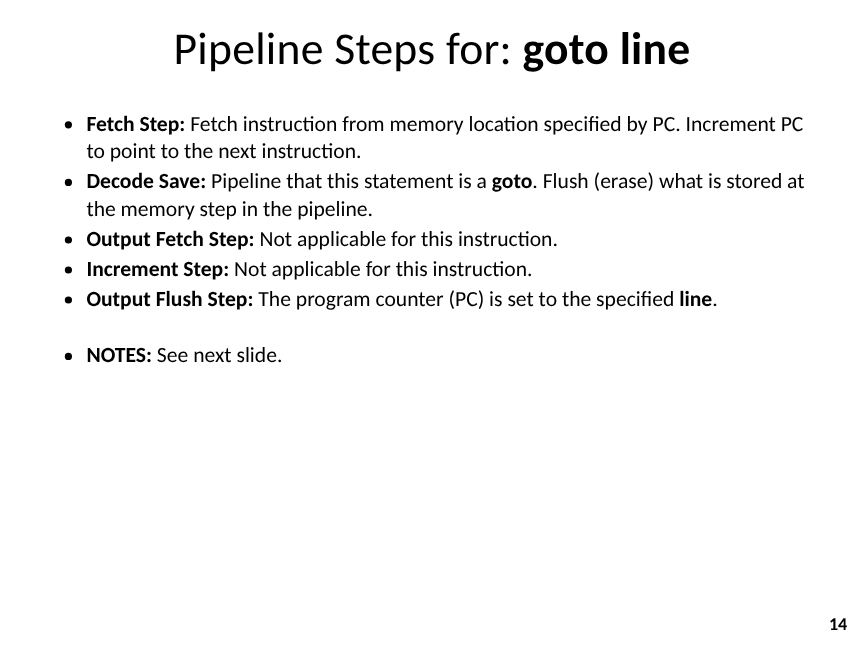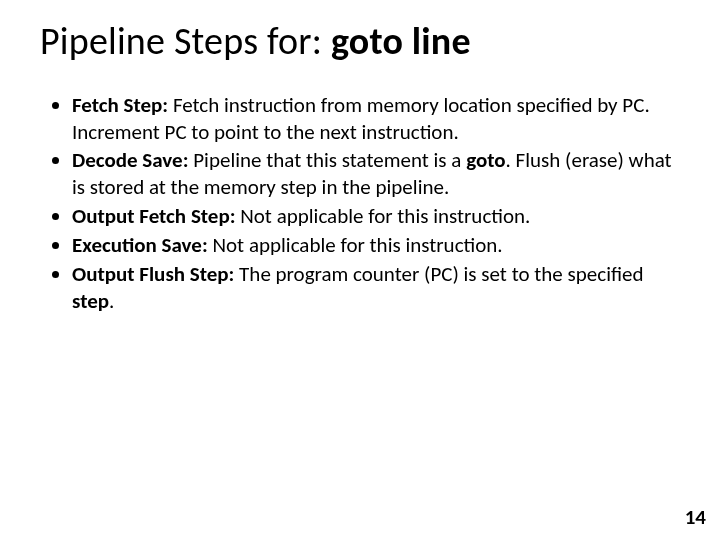--- a/index.html
+++ b/index.html
@@ -14,41 +14,42 @@
   }
   .slide {
     box-sizing: border-box;
     width: 720px;
     height: 540px;
     padding: 20px 40px 30px 40px;
     position: relative;
   }
   h1.title {
     margin: 0 0 28px 0;
+    text-align: center;
     font-weight: 400;
     font-size: 38px;
     line-height: 1.15;
     letter-spacing: 0.2px;
   }
   h1.title .bold { font-weight: 700; }
   ul.bullets {
     margin: 0;
     padding-left: 32px;
     list-style: disc;
-    font-size: 21px;
+    font-size: 18px;
     line-height: 1.28;
   }
   ul.bullets li { margin-bottom: 2px; }
   .gap { height: 22px; }
   .b { font-weight: 700; }
   .page-num {
     position: absolute;
     right: 14px;
     bottom: 10px;
-    font-size: 21px;
+    font-size: 15px;
     font-weight: 700;
   }
 </style>
 </head>
 <body>
 
 <div class="slide">
 
   <h1 class="title">
     <span>Pipeline Steps for: </span><span class="bold">goto line</span>
@@ -58,25 +59,30 @@
     <li>
       <span class="b">Fetch Step:</span><span> Fetch instruction from memory location specified by PC. Increment PC to point to the next instruction.</span>
     </li>
     <li>
       <span class="b">Decode Save:</span><span> Pipeline that this statement is a </span><span class="b">goto</span><span>. Flush (erase) what is stored at the memory step in the pipeline.</span>
     </li>
     <li>
       <span class="b">Output Fetch Step:</span><span> Not applicable for this instruction.</span>
     </li>
     <li>
-      <span class="b">Execution Save:</span><span> Not applicable for this instruction.</span>
+      <span class="b">Increment Step:</span><span> Not applicable for this instruction.</span>
     </li>
     <li>
-      <span class="b">Output Flush Step:</span><span> The program counter (PC) is set to the specified </span><span class="b">step</span><span>.</span>
+      <span class="b">Output Flush Step:</span><span> The program counter (PC) is set to the specified </span><span class="b">line</span><span>.</span>
     </li>
   </ul>
 
   <div class="gap"></div>
 
+  <ul class="bullets">
+    <li>
+      <span class="b">NOTES:</span><span> See next slide.</span>
+    </li>
+  </ul>
 
   <div class="page-num">14</div>
 
 </div>
 
 </body></html>

